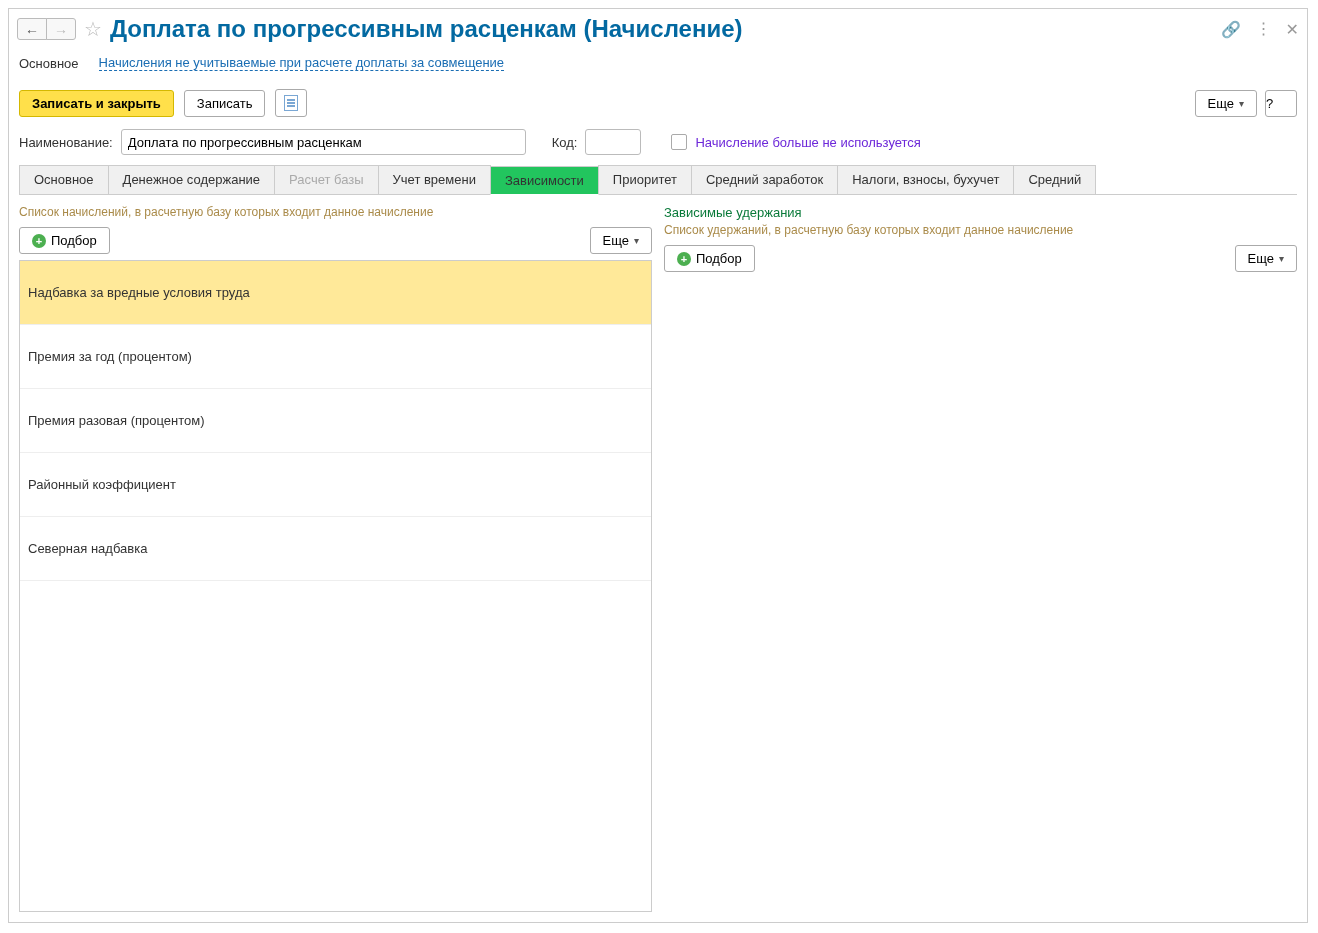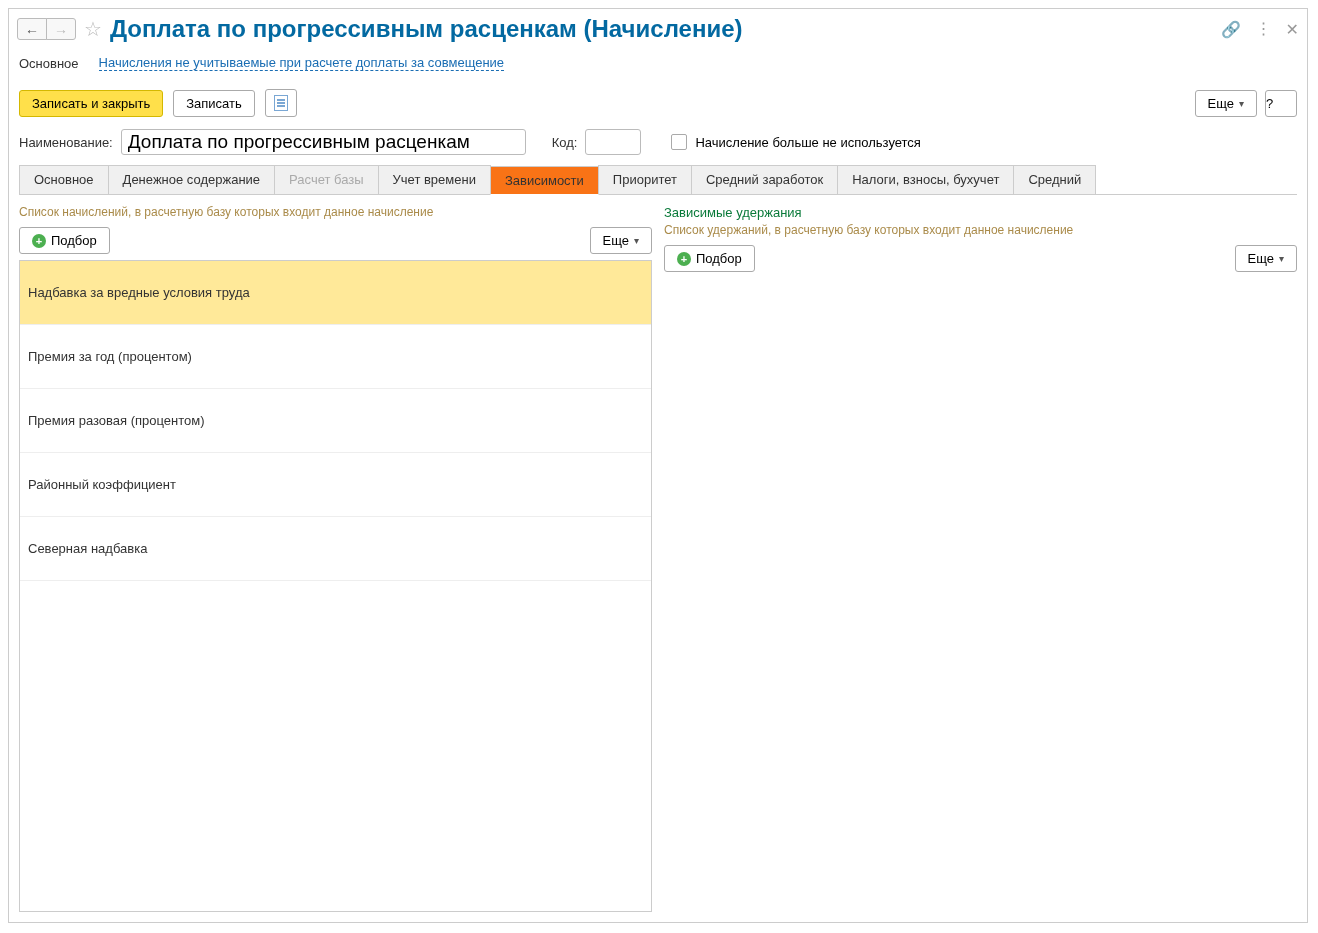--- a/index.html
+++ b/index.html
@@ -65,65 +65,65 @@
     border-radius: 3px;
     cursor: pointer;
     font-size: 13px;
     display:inline-flex;
     align-items:center;
     gap:5px;
   }
   .btn-primary {
     background: #ffe04a;
     border-color: #d4b800;
-    font-weight: normal;
+    font-weight: bold;
   }
   .btn-icon-only {
     width: 32px; height:28px; padding:0;
     display:inline-flex;align-items:center;justify-content:center;
   }
   .toolbar-right { margin-left:auto; display:flex; gap:8px;}
   .caret-down::after { content:" ▾"; font-size:10px; color:#555;}
   .form-row {
     padding: 4px 10px 10px 10px;
     display: flex;
     align-items: center;
     gap: 8px;
   }
   .form-row label { color:#333;}
   .text-input {
     border: 1px solid #bbb;
     border-radius: 3px;
     padding: 4px 6px;
-    font-size: 19px;
+    font-size: 13px;
     height:26px;
   }
   .name-input { width: 405px;}
   .code-input { width: 56px;}
   .checkbox {
     width:16px;height:16px;border:1px solid #aaa;border-radius:2px;display:inline-block;
   }
-  .checkbox-label { color:#000000;}
+  .checkbox-label { color:#6d28d9;}
   .tabs {
     display: flex;
     border-bottom: 1px solid #ccc;
     margin: 0 10px;
   }
   .tab {
     padding: 6px 14px;
     border: 1px solid #ccc;
     border-bottom: none;
     background: #f0f0f0;
     cursor: pointer;
     margin-right: -1px;
     position: relative;
   }
   .tab.disabled { color:#aaa;}
   .tab.active {
-    background: #f97316;
+    background: #22c55e;
     border-bottom: 1px solid #fff;
     top: 1px;
     z-index: 1;
   }
   .content {
     display: flex;
     flex: 1;
     padding: 10px;
     gap: 12px;
     overflow:hidden;

